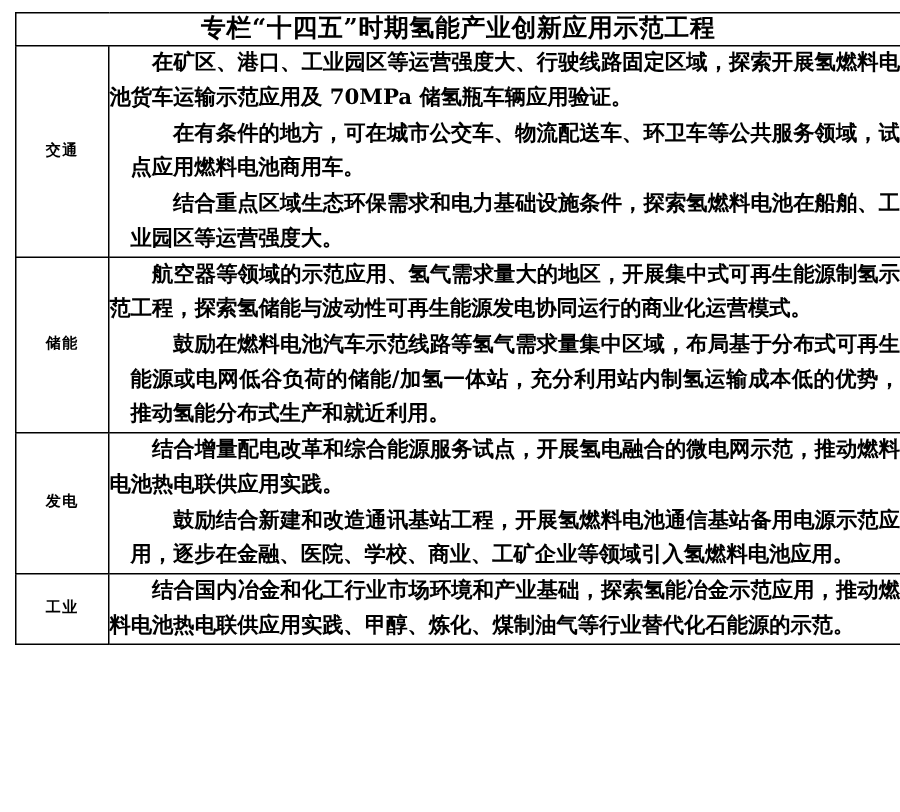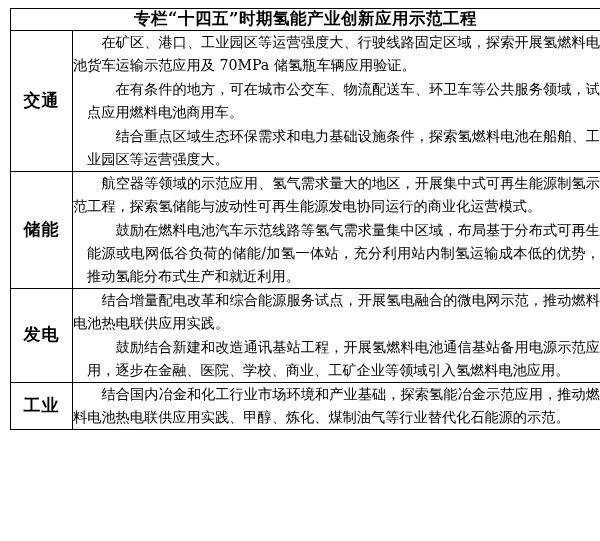--- a/index.html
+++ b/index.html
@@ -35,38 +35,39 @@
     font-size: 16.5px;
     font-weight: bold;
     letter-spacing: 0.5px;
     padding: 6px 0 7px 0;
     line-height: 1.25;
     font-family: "DejaVu Serif", "Liberation Serif", serif;
   }
   .label-cell {
     width: 62px;
     text-align: center;
-    font-size: 17px;
+    font-size: 10px;
     font-weight: bold;
     font-family: "DejaVu Serif", "Liberation Serif", serif;
     letter-spacing: 1px;
     line-height: 1.4;
     margin-top: 12px;
   }
   .body-cell {
     padding: 6px 8px 7px 8px;
     font-size: 14.2px;
     line-height: 1.62;
     text-align: justify;
     text-justify: inter-ideograph;
     font-family: "DejaVu Serif", "Liberation Serif", serif;
   }
   .body-cell p {
     margin: 0;
     text-indent: 2em;
+    font-weight: bold;
   }
   .body-cell p + p {
     margin-top: 1px;
     margin-left: 14px;
   }
 </style>
 </head>
 <body>
 
 <div class="sheet">

